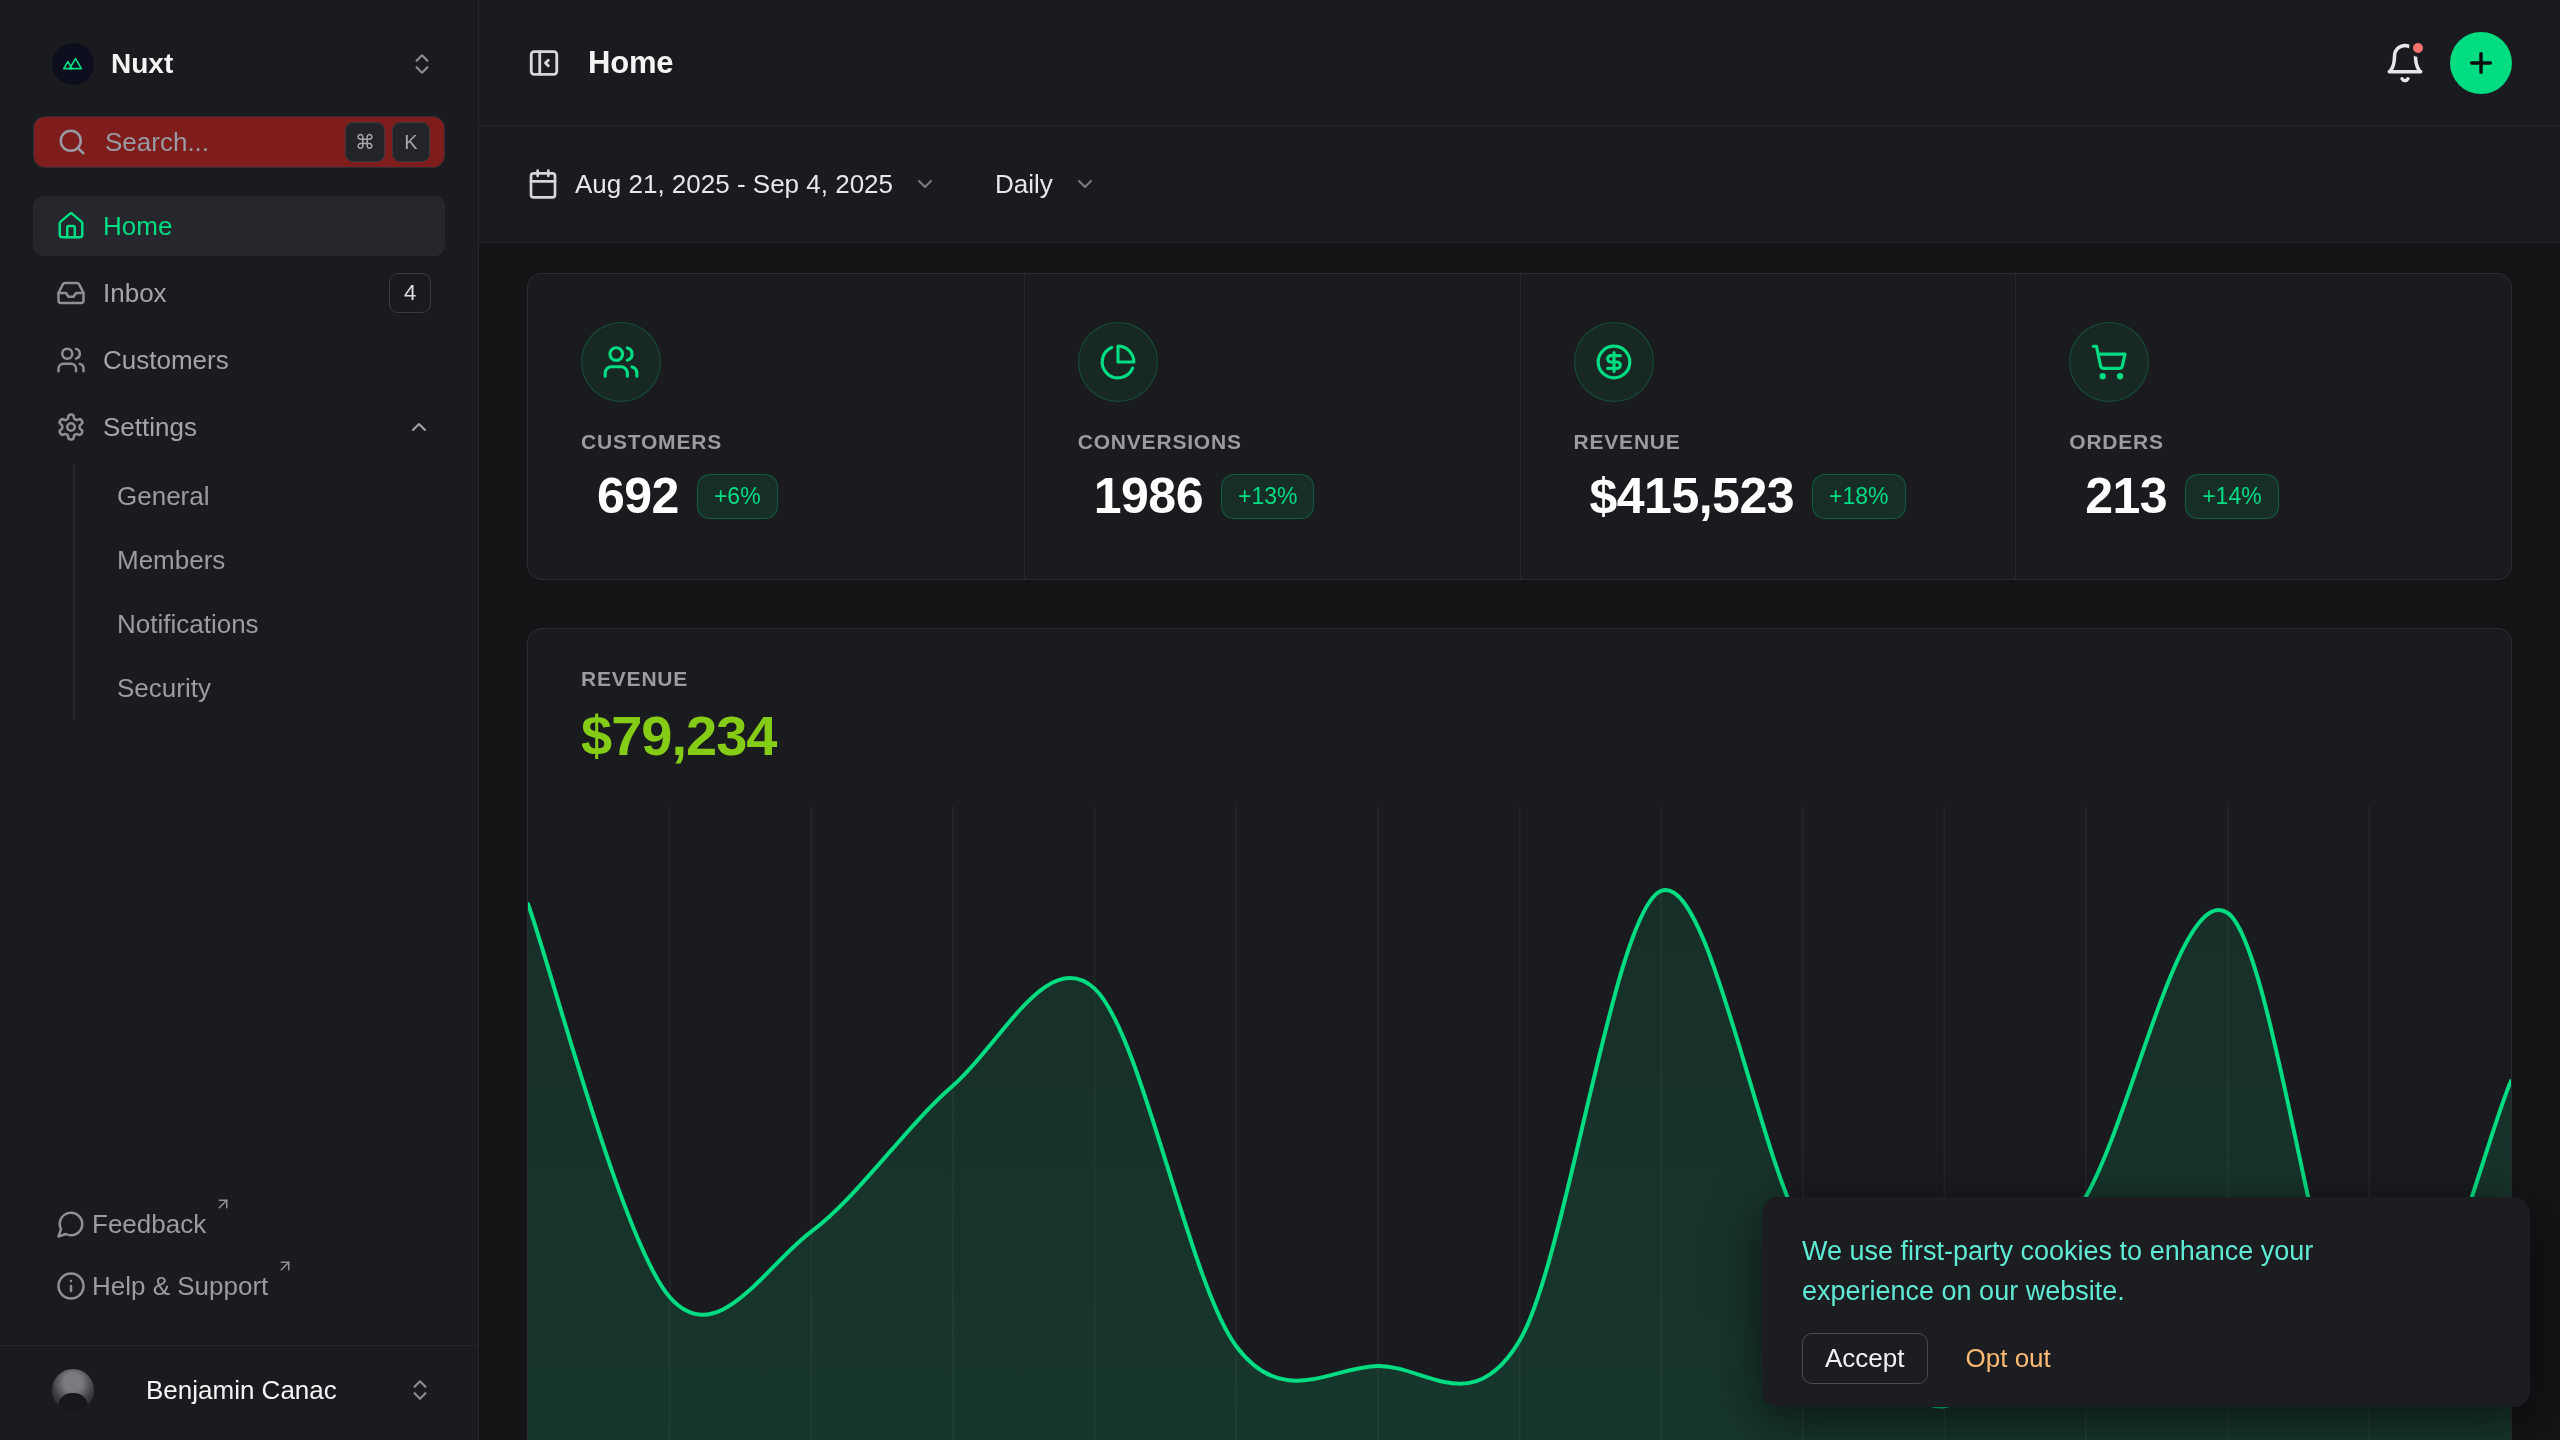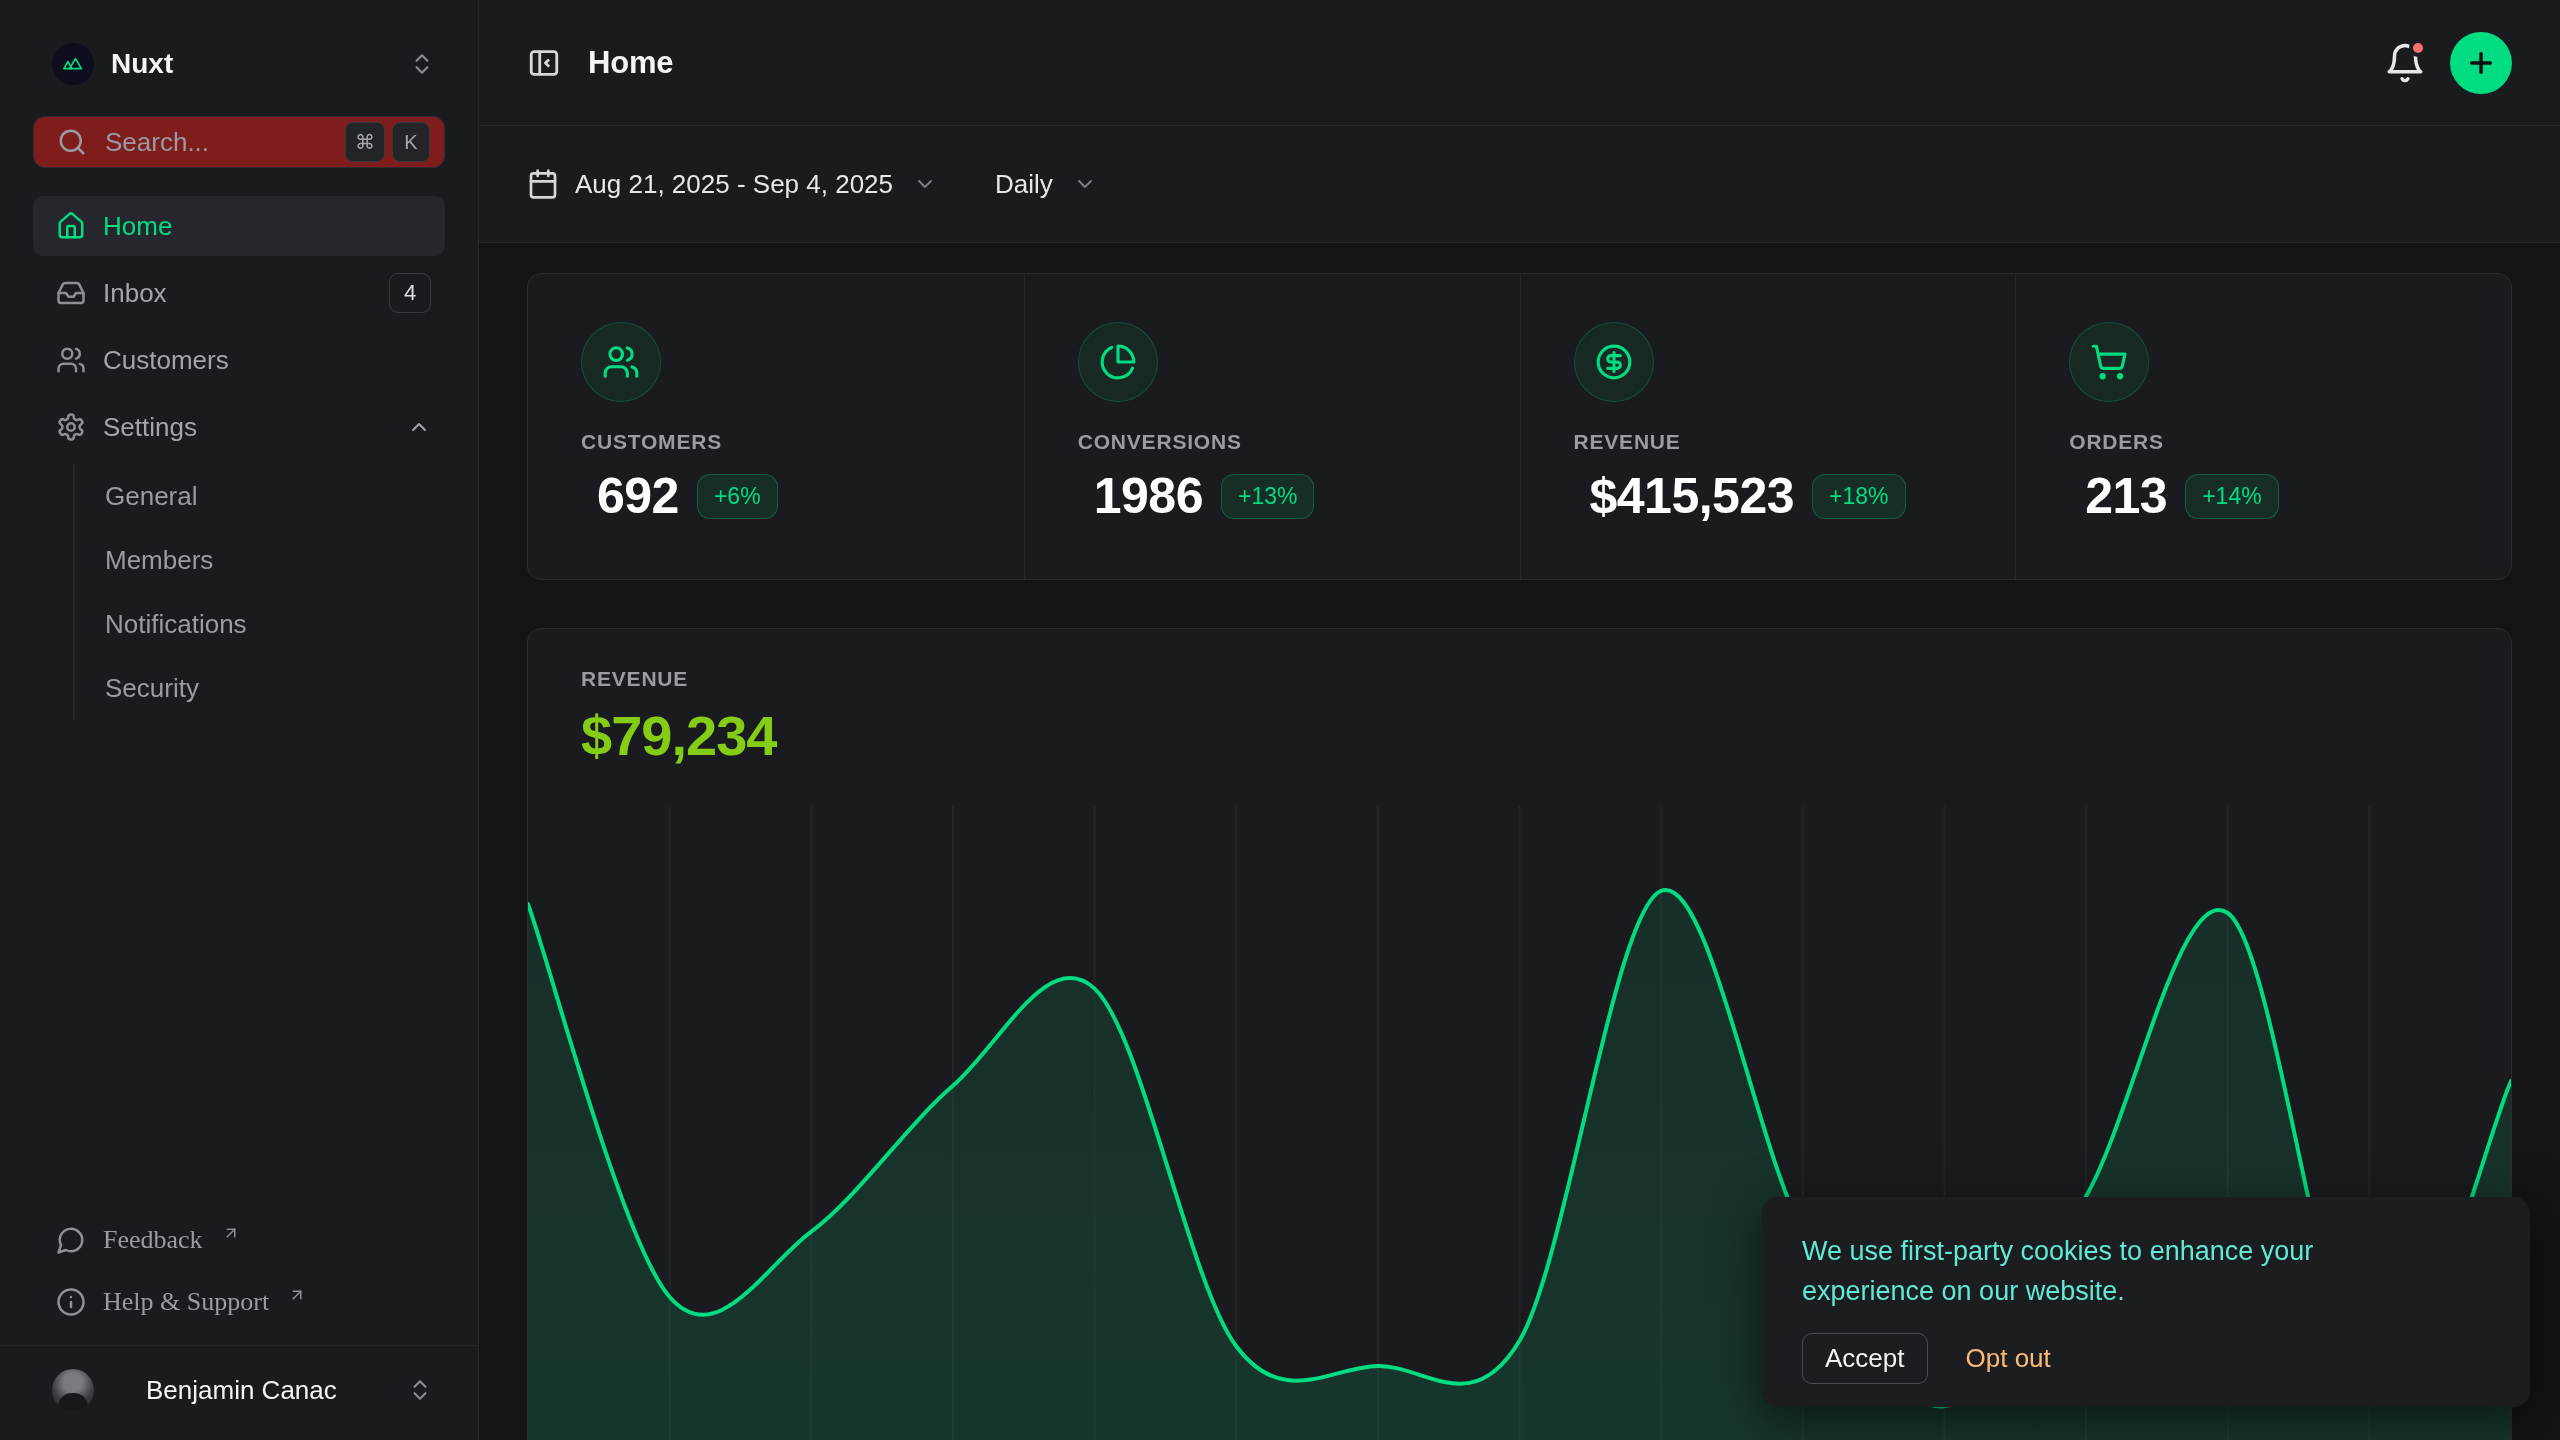--- a/index.html
+++ b/index.html
@@ -36,27 +36,27 @@
   .nav-item { height:60px; border-radius:10px; display:flex; align-items:center;
     gap:17px; padding:0 14px 0 23px; margin-bottom:7px;
     color:#a4a4ac; font-weight:500; cursor:pointer; }
   .nav-item .ico { display:flex; color:#8f8f97; }
   .nav-item.active { background:#26272c; color:var(--primary,#00DC82); }
   .nav-item.active .ico { color:var(--primary,#00DC82); }
   .count-badge { margin-left:auto; height:40px; min-width:42px; padding:0 10px;
     border:1px solid #3a3b41; border-radius:9px; color:#dcdce1; font-size:22px;
     display:flex; align-items:center; justify-content:center; }
   .nav-item .trail { margin-left:auto; color:#a4a4ac; display:flex; }
-  .subnav { margin:4px 0 0 40px; border-left:2px solid #27282c; padding-left:30px;text-align:right; }
+  .subnav { margin:4px 0 0 40px; border-left:2px solid #27282c; padding-left:42px;text-align:right; }
   .subnav-item { height:64px; display:flex; align-items:center; color:#9b9ba3; cursor:pointer; }
 
   .spacer { flex:1; }
   .side-footer { margin:0 33px; }
-  .footer-item { height:62px; display:flex; align-items:center; gap:17px;
-    padding:0 23px; color:#9b9ba3; font-weight:500; cursor:pointer;font-family:Liberation Serif, serif; }
+  .footer-item { height:62px; display:flex; gap:6px;
+    padding:0 23px; color:#9b9ba3; font-weight:500; cursor:pointer; }
   .footer-item .ico { display:flex; color:#8f8f97; }
   .ext { color:#8f8f97; display:flex; margin:-14px 0 0 2px; }
   .side-divider { border-top:1px solid #242529; margin-top:12px; }
   .user-row { margin:12px 33px 18px; height:64px; display:flex; align-items:center;
     gap:16px; padding:0 12px 0 19px; border-radius:10px; cursor:pointer; }
   .avatar { width:42px; height:42px; border-radius:50%; overflow:hidden;
     background:radial-gradient(circle at 50% 32%, #7a7a80 0 26%, #3a3a3f 60%, #222226 100%);
     position:relative; }
   .avatar::after { content:""; position:absolute; left:50%; top:56%;
     transform:translateX(-50%); width:30px; height:22px; border-radius:14px 14px 0 0;

